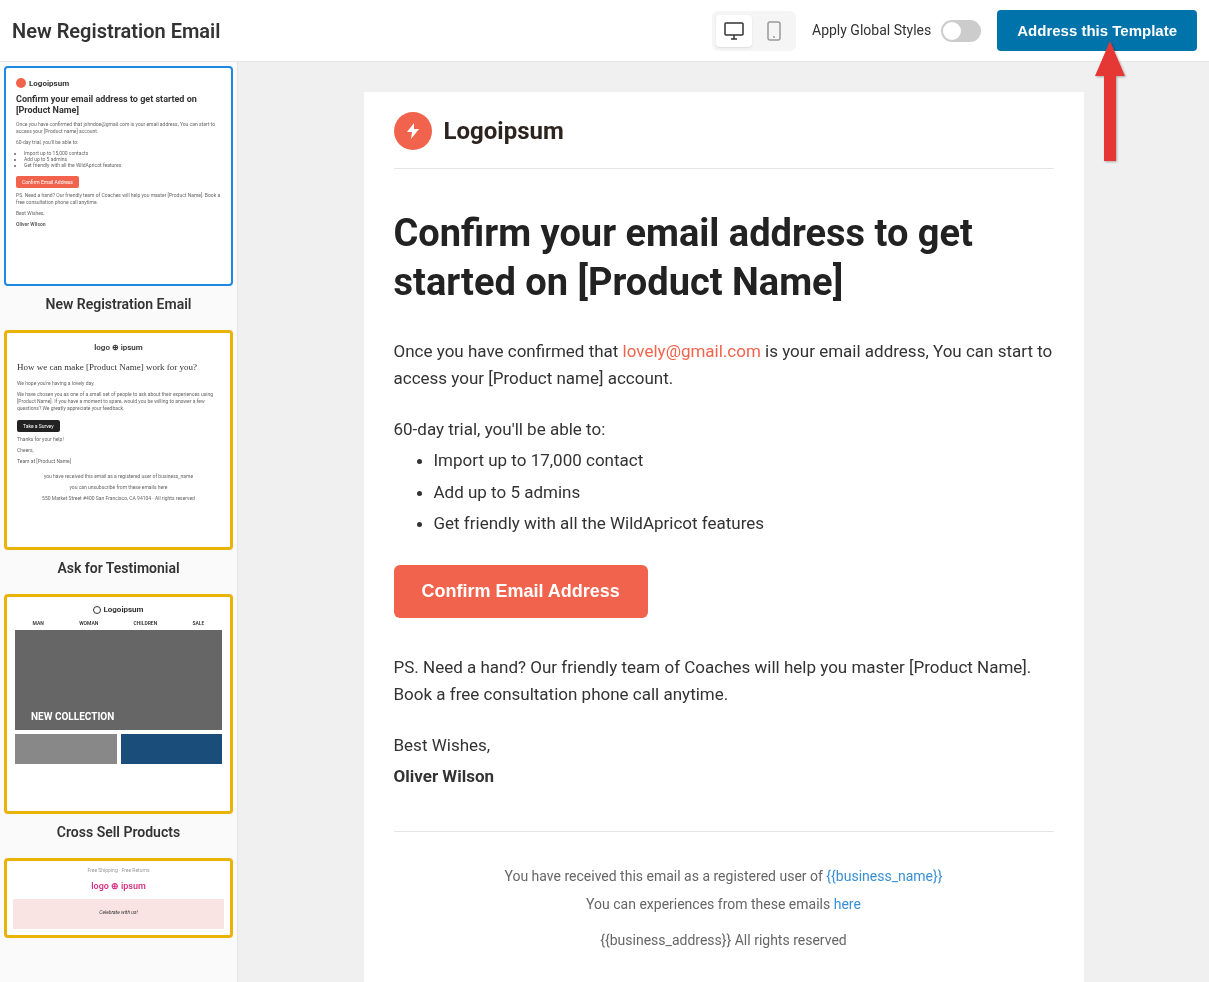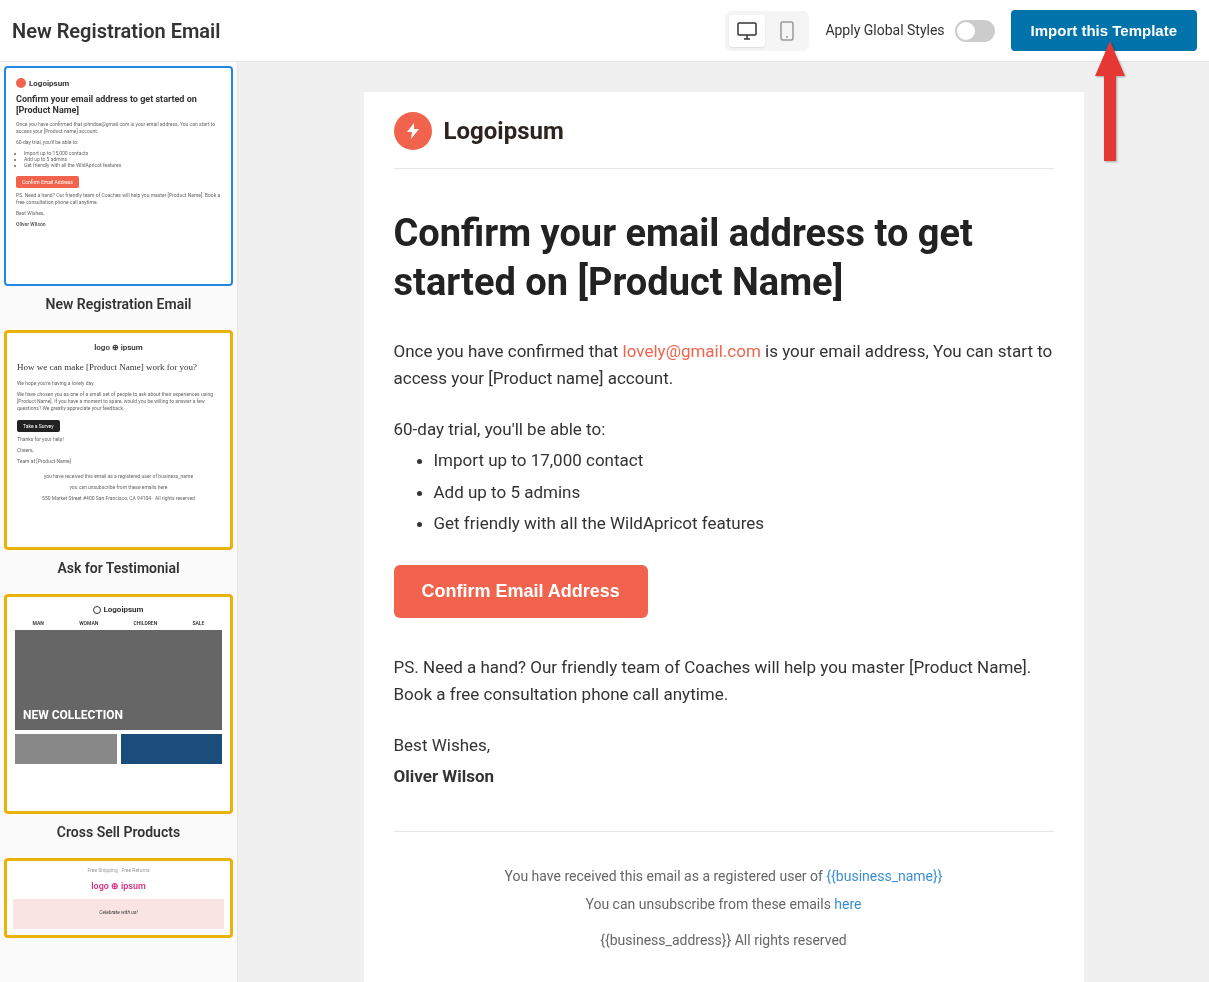--- a/index.html
+++ b/index.html
@@ -40,21 +40,21 @@
     .thumb-btn { background: #f1634c; color: #fff; font-size: 5px; padding: 3px 6px; border-radius: 2px; display: inline-block; margin: 4px 0; }
     .thumb-btn.dark { background: #222; }
     .thumb-ul { padding-left: 8px; font-size: 5px; color: #666; margin-bottom: 4px; }
     
     .thumb2-logo { text-align: center; font-size: 8px; font-weight: 600; margin-bottom: 10px; }
     .thumb2-title { font-size: 9px; font-weight: 400; font-family: Georgia, serif; margin-bottom: 6px; line-height: 1.3; }
     
     .thumb3-logo { text-align: center; font-size: 8px; font-weight: 700; margin-bottom: 6px; display: flex; align-items: center; justify-content: center; gap: 2px; }
     .thumb3-nav { display: flex; justify-content: space-around; font-size: 5px; font-weight: 600; margin-bottom: 4px; }
     .thumb3-hero { background: #666; height: 100px; position: relative; margin-bottom: 4px; display: flex; align-items: flex-end; padding: 8px; }
-    .thumb3-hero-text { color: #fff; font-size: 12px; font-weight: 700; line-height: 1.1; }
+    .thumb3-hero-text { color: #fff; font-size: 10px; font-weight: 700; line-height: 1.1; margin-left: 8px; }
     .thumb3-row { display: flex; gap: 4px; }
     .thumb3-img { flex: 1; height: 30px; background: #888; }
     .thumb3-img.blue { background: #1a4d7a; }
     
     .thumb4-top { text-align: center; font-size: 5px; color: #999; margin-bottom: 8px; }
     .thumb4-logo { text-align: center; font-size: 9px; font-weight: 600; color: #d63384; margin-bottom: 8px; }
     .thumb4-banner { background: #fae3e3; height: 30px; text-align: center; padding-top: 10px; font-size: 5px; font-style: italic; }
     
     .preview { flex: 1; overflow-y: auto; background: #f0f0f0; padding: 30px 0; }
     .email-container { max-width: 720px; margin: 0 auto; background: #fff; padding: 20px 30px 30px; }
@@ -96,21 +96,21 @@
             <circle cx="7" cy="16" r="1" fill="#999"></circle>
           </svg>
       </button>
     </div>
     <div class="global-styles">
       <div class="global-styles-label"><span>Apply Global Styles</span></div>
       <div class="toggle-switch">
         <div class="toggle-knob"></div>
       </div>
     </div>
-    <button class="import-btn">Import this Template</button>
+    <button class="import-btn">Address this Template</button>
   </div>
 </div>
 
 <div class="arrow-overlay">
   <svg width="40" height="130" viewBox="0 0 40 130">
     <defs>
         <filter id="sh">
           <feDropShadow dx="1" dy="1" stdDeviation="1" flood-opacity="0.3"></feDropShadow>
         </filter>
       </defs>
@@ -217,19 +217,19 @@
         <button class="email-cta">Confirm Email Address</button>
         <p>PS. Need a hand? Our friendly team of Coaches will help you master [Product Name]. Book a free consultation phone call anytime.</p>
         <p style="margin-bottom:4px">Best Wishes,</p>
         <p class="email-sig-name">Oliver Wilson</p>
       </div>
       <div class="email-footer">
         <div>
           <span>You have received this email as a registered user of </span><span class="footer-var">{{business_name}}</span>
         </div>
         <div>
-          <span>You can unsubscribe from these emails </span><a href="#" class="footer-link">here</a>
+          <span>You can experiences from these emails </span><a href="#" class="footer-link">here</a>
         </div>
         <div style="margin-top:8px">{{business_address}} All rights reserved</div>
       </div>
     </div>
   </div>
 </div>
 
 </body></html>

